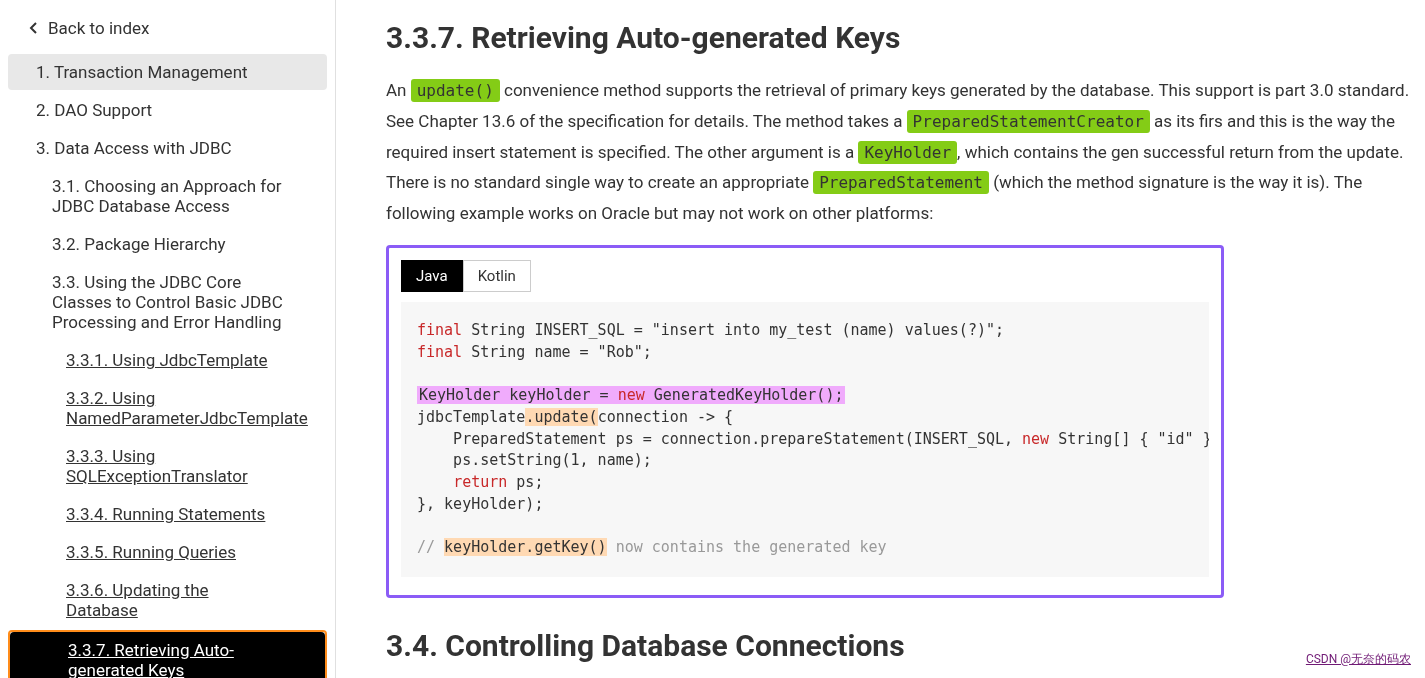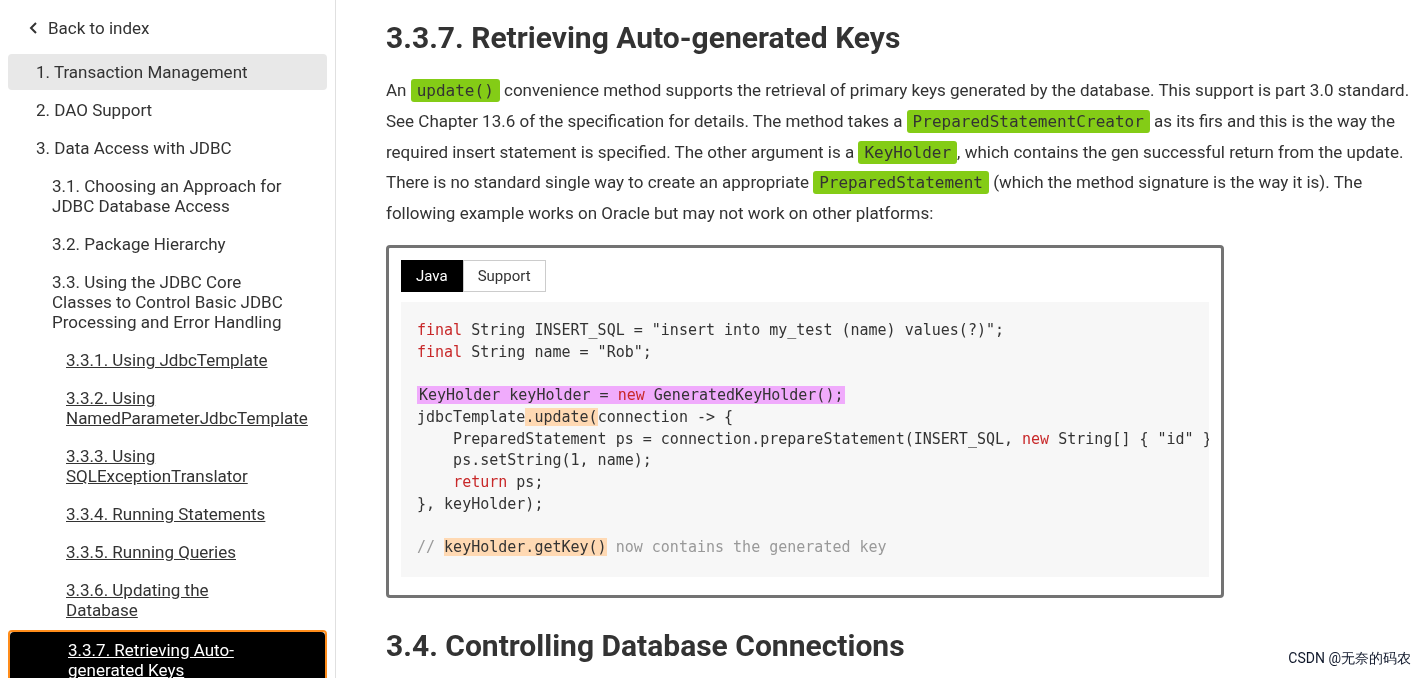--- a/index.html
+++ b/index.html
@@ -14,31 +14,31 @@
 .nav-item.level-2 { padding-left: 44px; }
 .nav-item.level-3 { padding-left: 58px; text-decoration: underline; }
 .nav-item.active-top { background: #e8e8e8; }
 .nav-item.active-current { background: #000; color: #fff; }
 .highlight-box-nav { border: 2px solid #ff8c1a; border-radius: 4px; margin: 0 8px; }
 .content { flex: 1; padding: 20px 0 20px 50px; overflow: hidden; }
 .content h2 { font-size: 30px; font-weight: bold; margin-bottom: 20px; }
 .content h2.sec2 { margin-top: 30px; }
 .content p { font-size: 17px; line-height: 1.8; margin-bottom: 16px; }
 .content code.inline { background: #84cc16; padding: 2px 6px; font-family: Consolas, monospace; border-radius: 3px; font-size: 16px; margin-top: 29px; }
-.code-container { border: 3px solid #737373; border-radius: 4px; padding: 0; margin-bottom: 20px; width: 838px; }
+.code-container { border: 3px solid #8b5cf6; border-radius: 4px; padding: 0; margin-bottom: 20px; width: 838px; }
 .tabs { display: flex; margin: 12px 0 0 12px; }
 .tab { padding: 6px 14px; font-size: 15px; border: 1px solid #ccc; cursor: pointer; }
 .tab.active { background: #000; color: #fff; border-color: #000; }
 .tab.inactive { background: #fff; color: #333; }
 .code-block { background: #f7f7f7; margin: 10px 12px 18px 12px; padding: 18px 16px; font-family: Consolas, monospace; font-size: 15px; line-height: 1.45; white-space: pre; overflow-x: auto; }
 .k { color: #c82829; }
 .hl { background: #f0abfc; padding: 0 2px; }
 .hl-in { background: #ffd9b3; }
 .c { color: #999; }
-.watermark { position: fixed; bottom: 10px; right: 14px; color: #0f172a; font-size: 14px; }
+.watermark { position: fixed; bottom: 10px; right: 14px; color: #701a75; font-size: 12px; text-decoration: underline; }
 </style>
 </head>
 <body>
 
 <div class="sidebar">
   <div class="back-link">
     <svg width="12" height="12" viewBox="0 0 12 12">
         <path d="M8 1 L3 6 L8 11" stroke="#333" stroke-width="2" fill="none"></path>
       </svg>
     <span>Back to index</span>
@@ -66,21 +66,21 @@
 
 <div class="content">
   <h2>3.3.7. Retrieving Auto-generated Keys</h2>
   <p>
     <span>An </span><code class="inline">update()</code><span> convenience method supports the retrieval of primary keys generated by the database. This support is part 3.0 standard. See Chapter 13.6 of the specification for details. The method takes a </span><code class="inline">PreparedStatementCreator</code><span> as its firs and this is the way the required insert statement is specified. The other argument is a </span><code class="inline">KeyHolder</code><span>, which contains the gen successful return from the update. There is no standard single way to create an appropriate </span><code class="inline">PreparedStatement</code><span> (which the method signature is the way it is). The following example works on Oracle but may not work on other platforms:</span>
   </p>
 
   <div class="code-container">
     <div class="tabs">
       <div class="tab active">Java</div>
-      <div class="tab inactive">Support</div>
+      <div class="tab inactive">Kotlin</div>
     </div>
     <div class="code-block"><span class="k">final</span><span> String INSERT_SQL = "insert into my_test (name) values(?)";</span>
 <span class="k">final</span><span> String name = "Rob";</span>
 
 <span class="hl"><span>KeyHolder keyHolder = </span><span class="k">new</span><span> GeneratedKeyHolder();</span></span>
 <span>jdbcTemplate</span><span class="hl-in">.update(</span><span>connection -&gt; {</span>
 <span>    PreparedStatement ps = connection.prepareStatement(INSERT_SQL, </span><span class="k">new</span><span> String[] { "id" });</span>
 <span>    ps.setString(1, name);</span>
 <span>    </span><span class="k">return</span><span> ps;</span>
 <span>}, keyHolder);</span>

